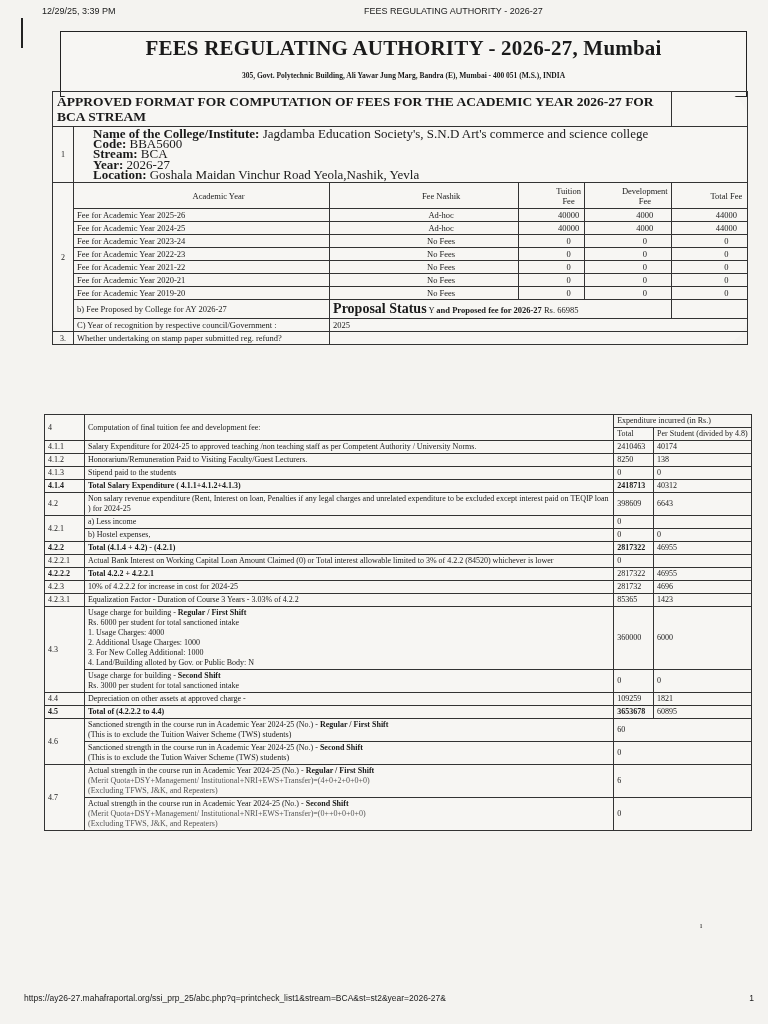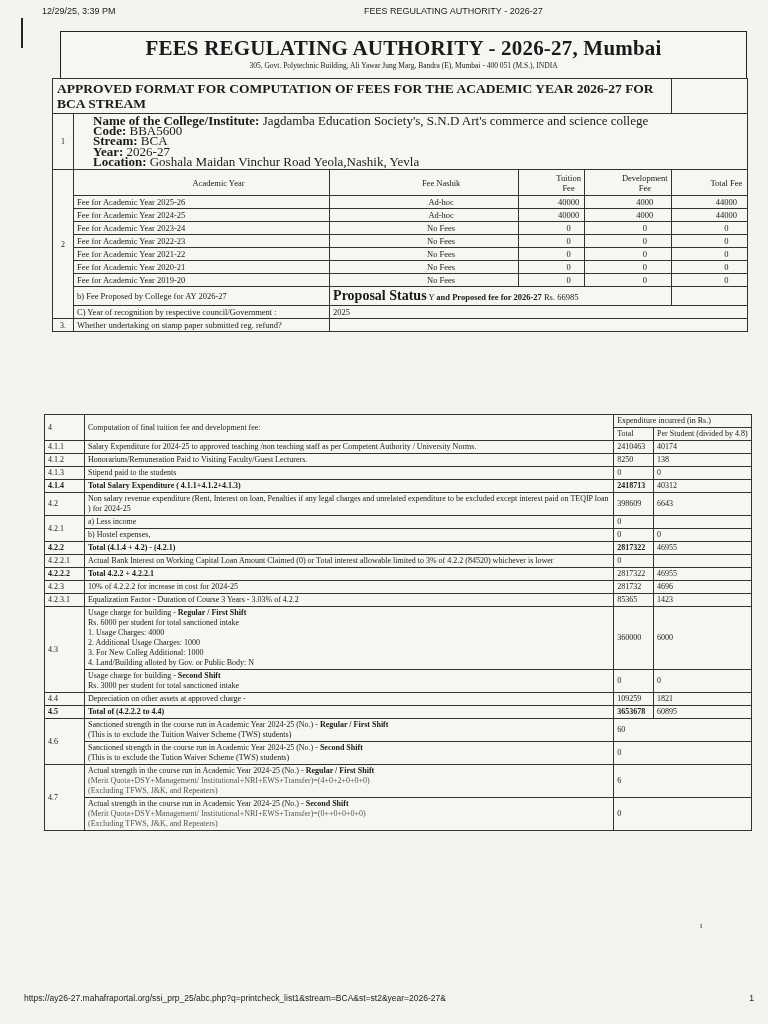--- a/index.html
+++ b/index.html
@@ -3,24 +3,24 @@
 <meta charset="utf-8">
 <style>
   * { box-sizing: border-box; }
   body { margin: 0; width: 768px; height: 1024px; background: #f4f3f0; font-family: "Liberation Serif", serif; color: #1a1a1a; position: relative; overflow: hidden; }
   .print-header { position: absolute; top: 6px; left: 42px; right: 20px; font-family: "Liberation Sans", sans-serif; font-size: 9px; }
   .print-header .dt { position: absolute; left: 0; }
   .print-header .ttl { position: absolute; left: 322px; }
   .edge-mark { position: absolute; left: 21px; top: 18px; width: 2px; height: 30px; background: #222; }
   .title-box { position: absolute; left: 60px; top: 31px; width: 687px; height: 66px; border: 1.5px solid #222; text-align: center; background: #f7f6f3; }
   .title-box h1 { margin: 4px 0 0; font-size: 21px; font-weight: bold; letter-spacing: 0.2px; }
-  .title-box .addr { font-size: 7.5px; margin-top: 0; }
+  .title-box .addr { font-size: 7.5px; margin-top: 10px; font-weight: bold; }
   table { border-collapse: collapse; position: absolute; background: #f7f6f3; }
   td, th { border: 1px solid #333; font-size: 8.5px; padding: 1px 3px; vertical-align: middle; font-weight: normal; }
-  .t1 { left: 52px; top: 78px; width: 696px; }
+  .t1 { left: 52px; top: 91px; width: 696px; border-radius: 30px; }
   .t1 .bigtitle { font-size: 13.5px; font-weight: bold; line-height: 15px; padding: 2px 4px; }
   .t1 .info b { font-weight: bold; }
   .t1 .info { font-size: 13px; line-height: 10.2px; padding: 2px 19px; }
   .num { text-align: center; font-size: 8px; }
   .c { text-align: center; padding-left: 37px; }
   .t2 { left: 44px; top: 414px; width: 708px; }
   .t2 td { font-size: 8px; line-height: 10px; }
   .bold { font-weight: bold; }
   .grey { color: #555; }
   .footer { position: absolute; top: 993px; left: 24px; right: 14px; font-family: "Liberation Sans", sans-serif; font-size: 8.5px; }

